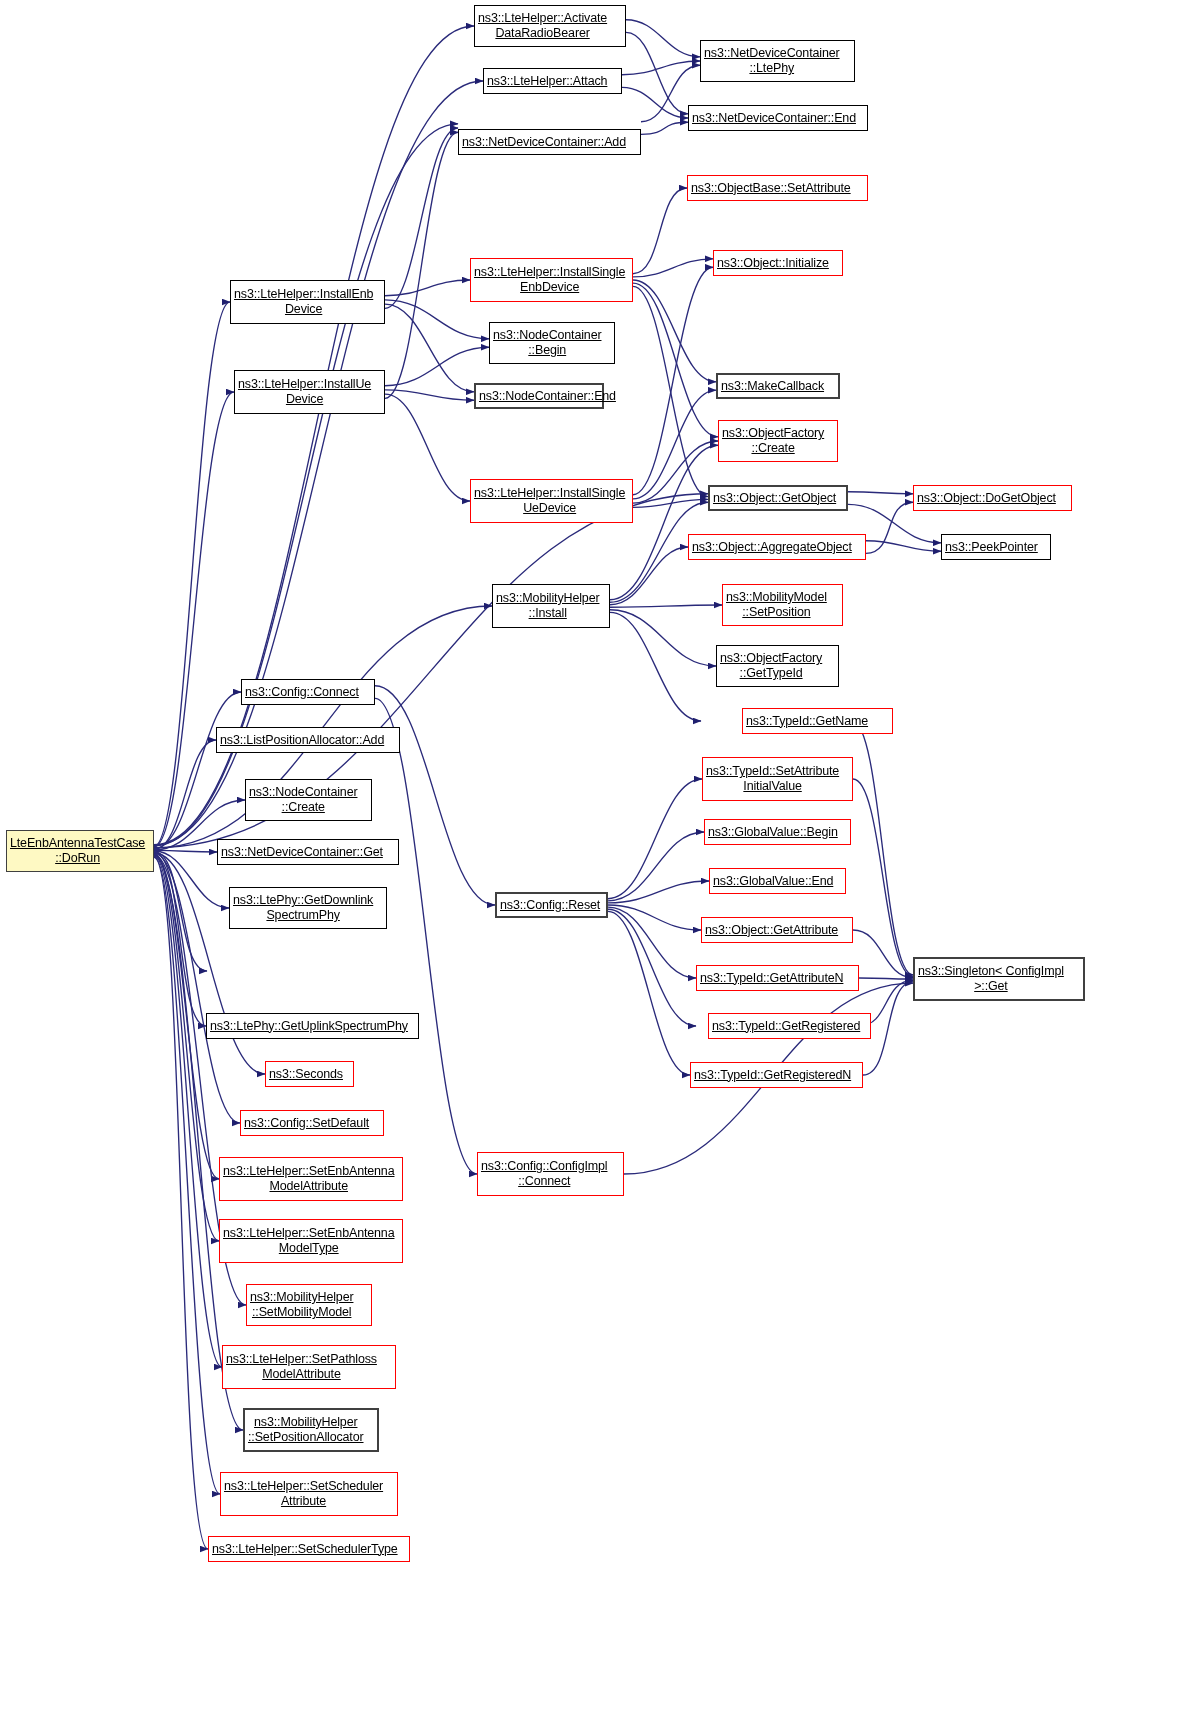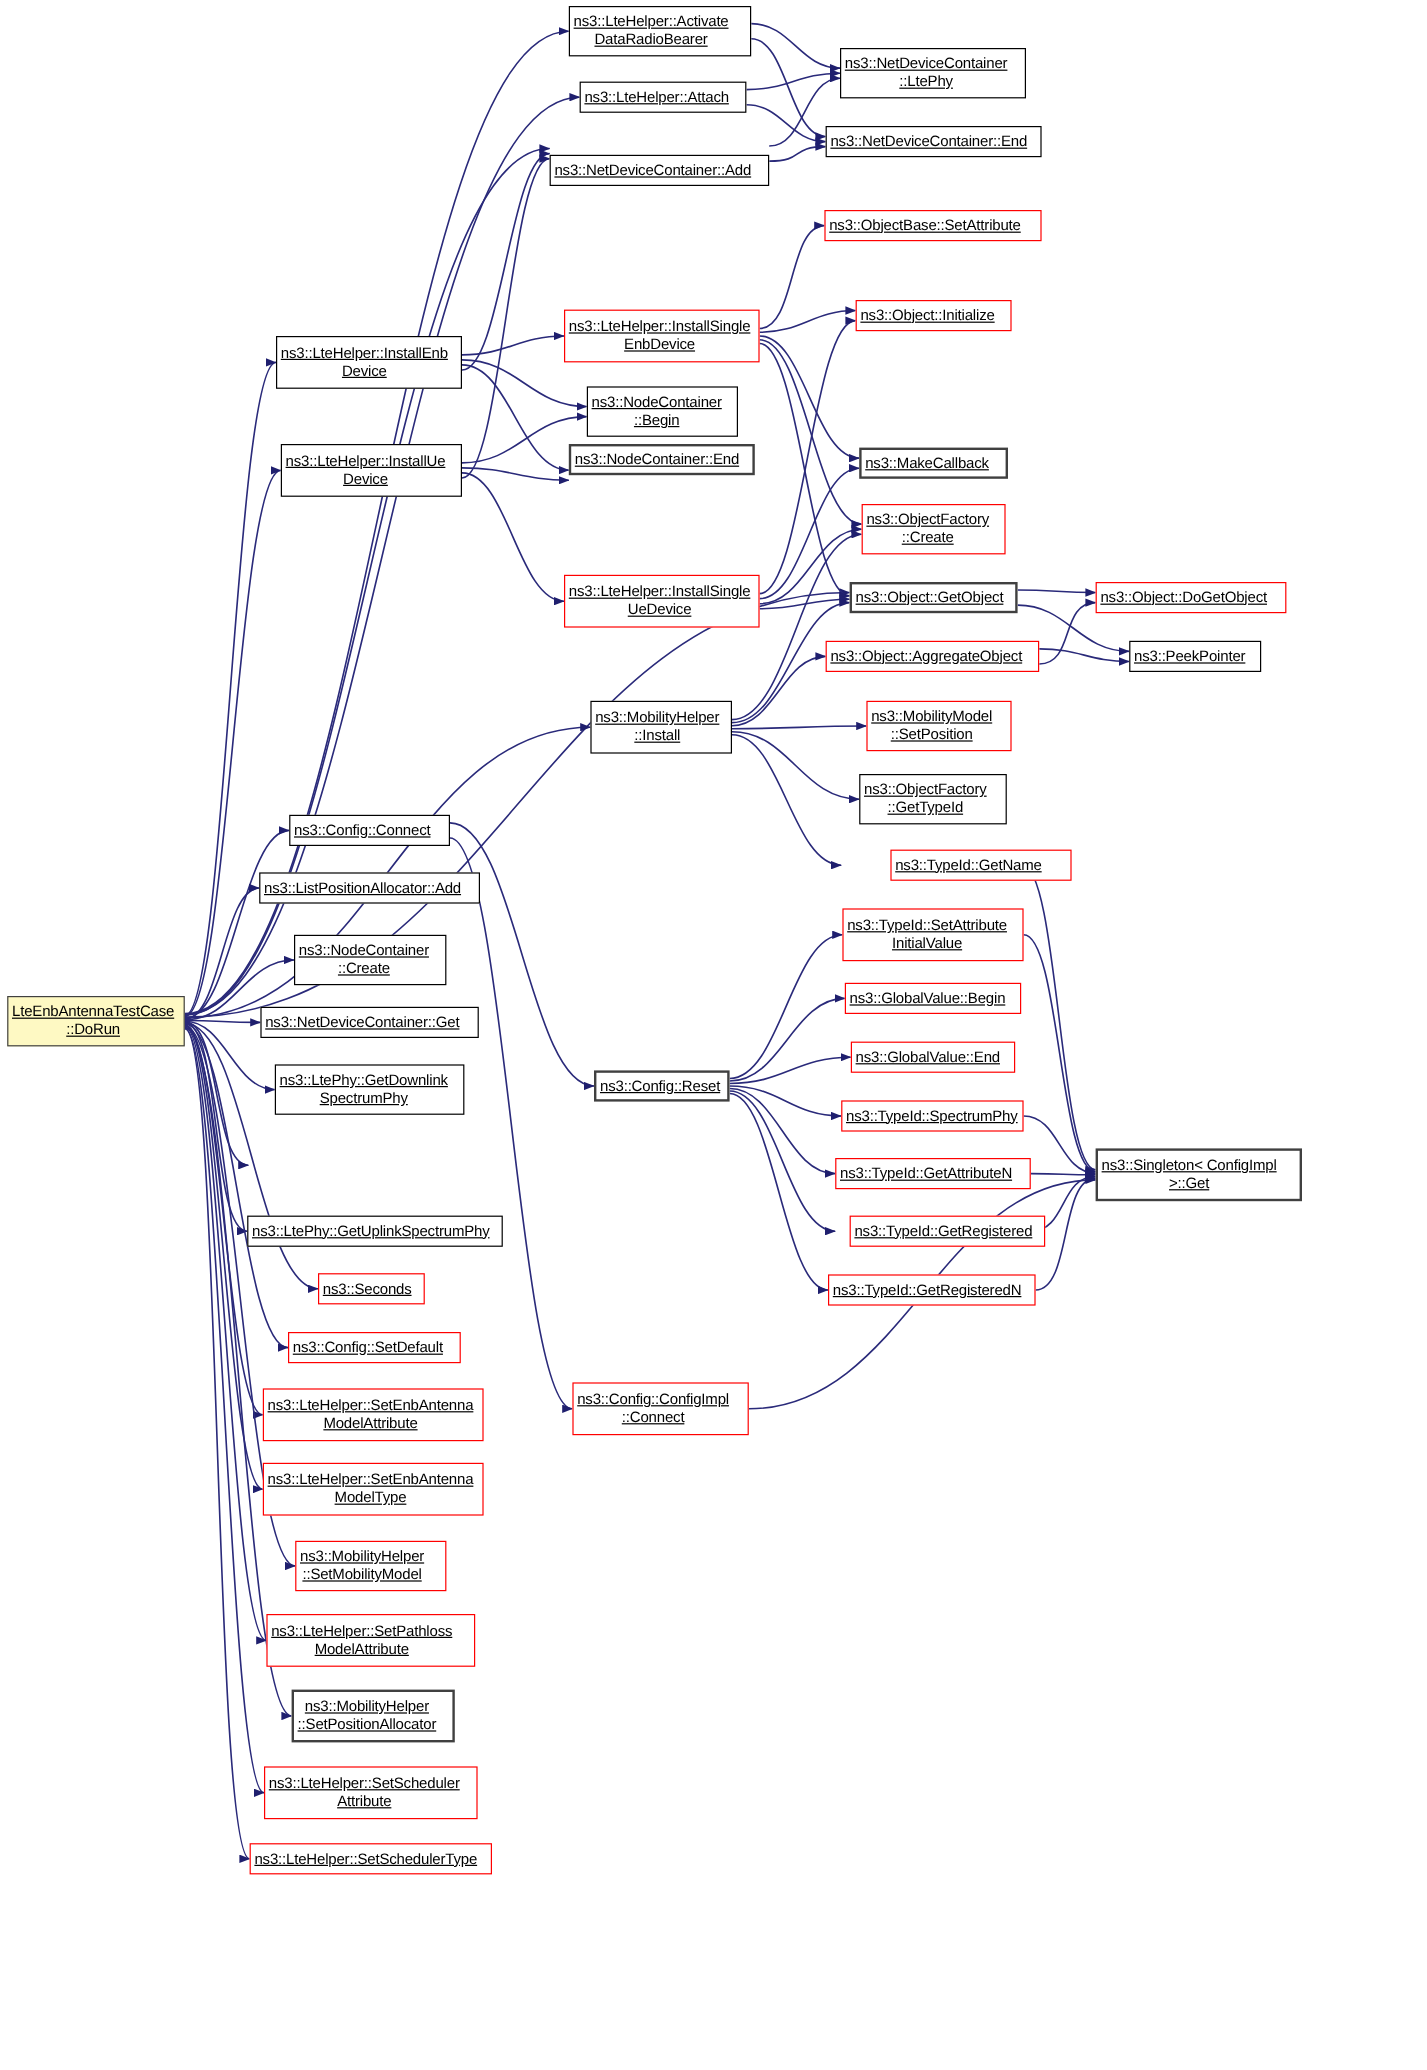--- a/index.html
+++ b/index.html
@@ -152,21 +152,21 @@
     <div class="node red" style="left: 687px; top: 175px; width: 181px; height: 26px;"><span class="lbl">ns3::ObjectBase::SetAttribute</span></div>
     <div class="node red" style="left: 713px; top: 250px; width: 130px; height: 26px;"><span class="lbl">ns3::Object::Initialize</span></div>
     <div class="node red" style="left: 470px; top: 258px; width: 163px; height: 44px;"><span class="lbl">ns3::LteHelper::InstallSingle
 EnbDevice</span></div>
     <div class="node" style="left: 230px; top: 280px; width: 155px; height: 44px;"><span class="lbl">ns3::LteHelper::InstallEnb
 Device</span></div>
     <div class="node" style="left: 489px; top: 322px; width: 126px; height: 42px;"><span class="lbl">ns3::NodeContainer
 ::Begin</span></div>
     <div class="node" style="left: 234px; top: 370px; width: 151px; height: 44px;"><span class="lbl">ns3::LteHelper::InstallUe
 Device</span></div>
-    <div class="node thick" style="left: 474px; top: 370px; width: 155px; height: 26px;"><span class="lbl">ns3::NodeContainer::End</span></div>
+    <div class="node thick" style="left: 474px; top: 383px; width: 130px; height: 26px;"><span class="lbl">ns3::NodeContainer::End</span></div>
     <div class="node thick" style="left: 716px; top: 373px; width: 124px; height: 26px;"><span class="lbl">ns3::MakeCallback</span></div>
     <div class="node red" style="left: 718px; top: 420px; width: 120px; height: 42px;"><span class="lbl">ns3::ObjectFactory
 ::Create</span></div>
     <div class="node red" style="left: 470px; top: 479px; width: 163px; height: 44px;"><span class="lbl">ns3::LteHelper::InstallSingle
 UeDevice</span></div>
     <div class="node thick" style="left: 708px; top: 485px; width: 140px; height: 26px;"><span class="lbl">ns3::Object::GetObject</span></div>
     <div class="node red" style="left: 913px; top: 485px; width: 159px; height: 26px;"><span class="lbl">ns3::Object::DoGetObject</span></div>
     <div class="node red" style="left: 688px; top: 534px; width: 178px; height: 26px;"><span class="lbl">ns3::Object::AggregateObject</span></div>
     <div class="node" style="left: 941px; top: 534px; width: 110px; height: 26px;"><span class="lbl">ns3::PeekPointer</span></div>
     <div class="node" style="left: 492px; top: 584px; width: 118px; height: 44px;"><span class="lbl">ns3::MobilityHelper
@@ -197,21 +197,21 @@
     <div class="node thick" style="left: 243px; top: 1408px; width: 136px; height: 44px;"><span class="lbl">ns3::MobilityHelper
 ::SetPositionAllocator</span></div>
     <div class="node red" style="left: 220px; top: 1472px; width: 178px; height: 44px;"><span class="lbl">ns3::LteHelper::SetScheduler
 Attribute</span></div>
     <div class="node red" style="left: 208px; top: 1536px; width: 202px; height: 26px;"><span class="lbl">ns3::LteHelper::SetSchedulerType</span></div>
     <div class="node thick" style="left: 495px; top: 892px; width: 113px; height: 26px;"><span class="lbl">ns3::Config::Reset</span></div>
     <div class="node red" style="left: 702px; top: 757px; width: 151px; height: 44px;"><span class="lbl">ns3::TypeId::SetAttribute
 InitialValue</span></div>
     <div class="node red" style="left: 704px; top: 819px; width: 147px; height: 26px;"><span class="lbl">ns3::GlobalValue::Begin</span></div>
     <div class="node red" style="left: 709px; top: 868px; width: 137px; height: 26px;"><span class="lbl">ns3::GlobalValue::End</span></div>
-    <div class="node red" style="left: 701px; top: 917px; width: 152px; height: 26px;"><span class="lbl">ns3::TypeId::SpectrumPhy</span></div>
+    <div class="node red" style="left: 701px; top: 917px; width: 152px; height: 26px;"><span class="lbl">ns3::Object::GetAttribute</span></div>
     <div class="node red" style="left: 696px; top: 965px; width: 163px; height: 26px;"><span class="lbl">ns3::TypeId::GetAttributeN</span></div>
     <div class="node red" style="left: 696px; top: 1013px; width: 163px; height: 26px; margin-left: 12px;"><span class="lbl">ns3::TypeId::GetRegistered</span></div>
     <div class="node red" style="left: 690px; top: 1062px; width: 173px; height: 26px;"><span class="lbl">ns3::TypeId::GetRegisteredN</span></div>
     <div class="node thick" style="left: 913px; top: 957px; width: 172px; height: 44px;"><span class="lbl">ns3::Singleton&lt; ConfigImpl
 &gt;::Get</span></div>
     <div class="node red" style="left: 477px; top: 1152px; width: 147px; height: 44px;"><span class="lbl">ns3::Config::ConfigImpl
 ::Connect</span></div>
   </div>
 
 </body></html>

